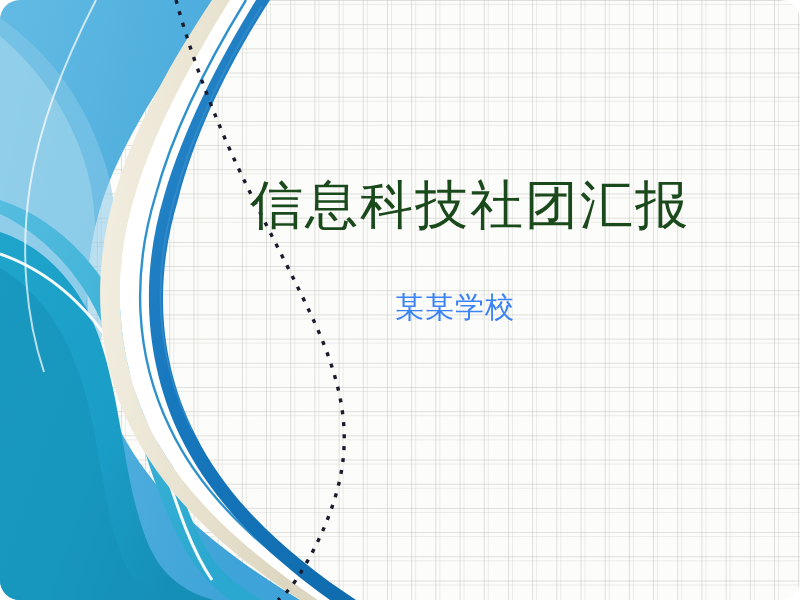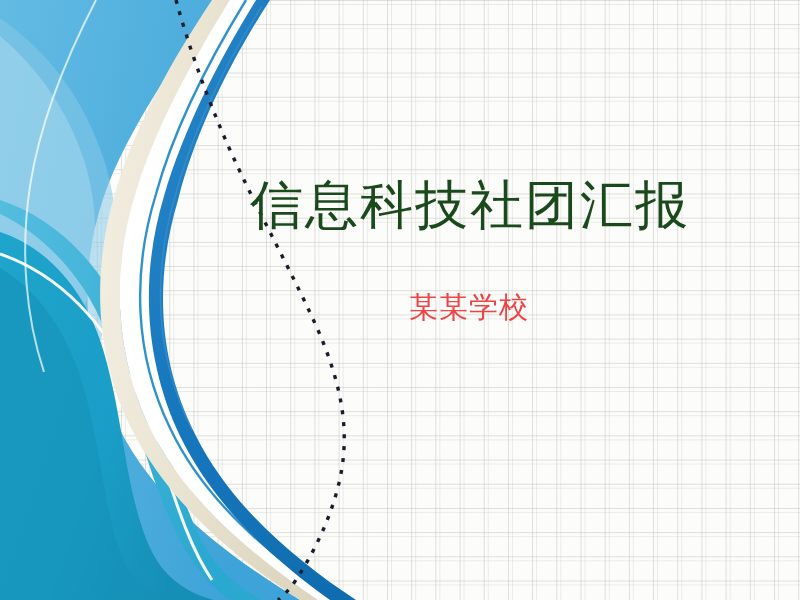--- a/index.html
+++ b/index.html
@@ -12,20 +12,21 @@
     font-family: "Liberation Serif", "DejaVu Serif", serif;
   }
 
   
   #slide {
     position: relative;
     width: 800px;
     height: 600px;
     overflow: hidden;
     background: #fbfbf7;
+    border-radius: 20px;
   }
 
   
   .grid-bg {
     position: absolute;
     inset: 0;
     background-color: #fcfcfa;
     background-image:
       
       linear-gradient(to right,  rgba(196,198,192,0.55) 1px, transparent 1px),
@@ -68,29 +69,29 @@
     font-family: "Liberation Serif", "DejaVu Serif", serif;
     font-size: 53px;
     line-height: 1.12;
     letter-spacing: 2px;
     color: #1a4a1c;
     white-space: nowrap;
   }
 
   .slide-subtitle {
     position: absolute;
-    left: 304px;
+    left: 290px;
     top: 285px;
     width: 330px;
     text-align: center;
     font-family: "Liberation Serif", "DejaVu Serif", serif;
     font-size: 29px;
     line-height: 1.55;
     letter-spacing: 1px;
-    color: #ef4444;
+    color: #3b82f6;
   }
   .slide-subtitle .sub-line {
     display: block;
   }
 </style>
 </head>
 <body>
 
 <div id="slide">
 

